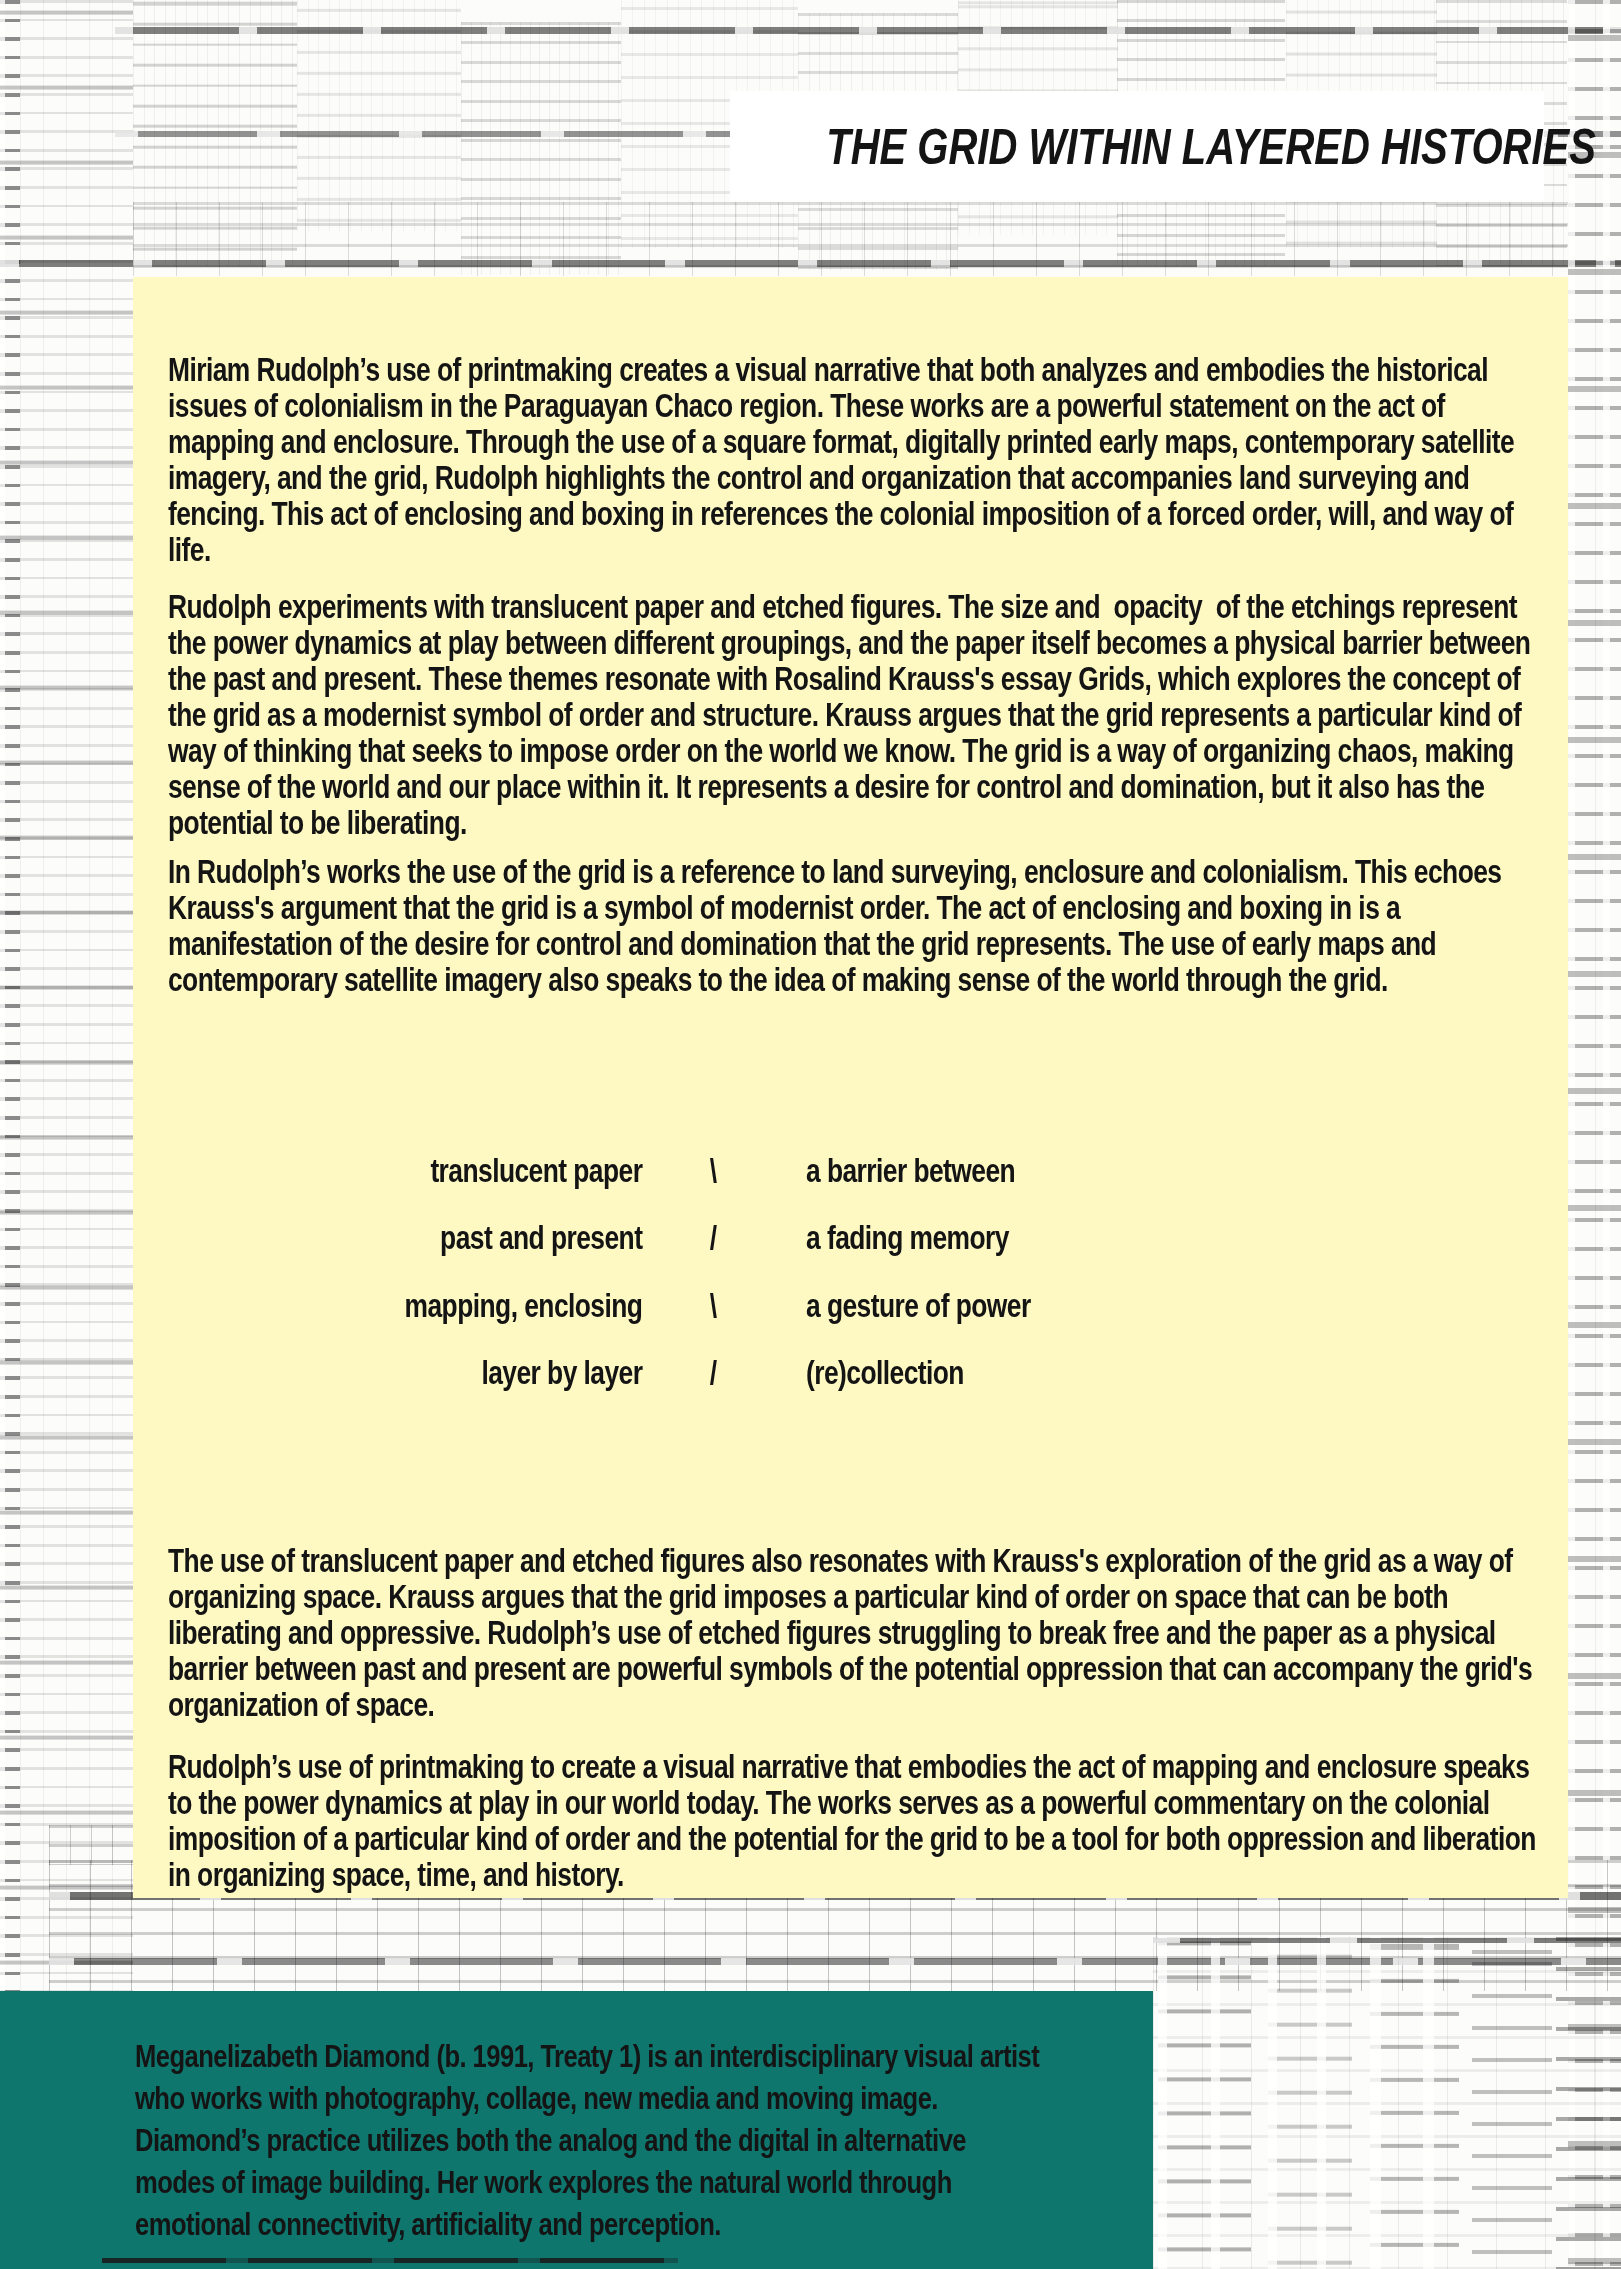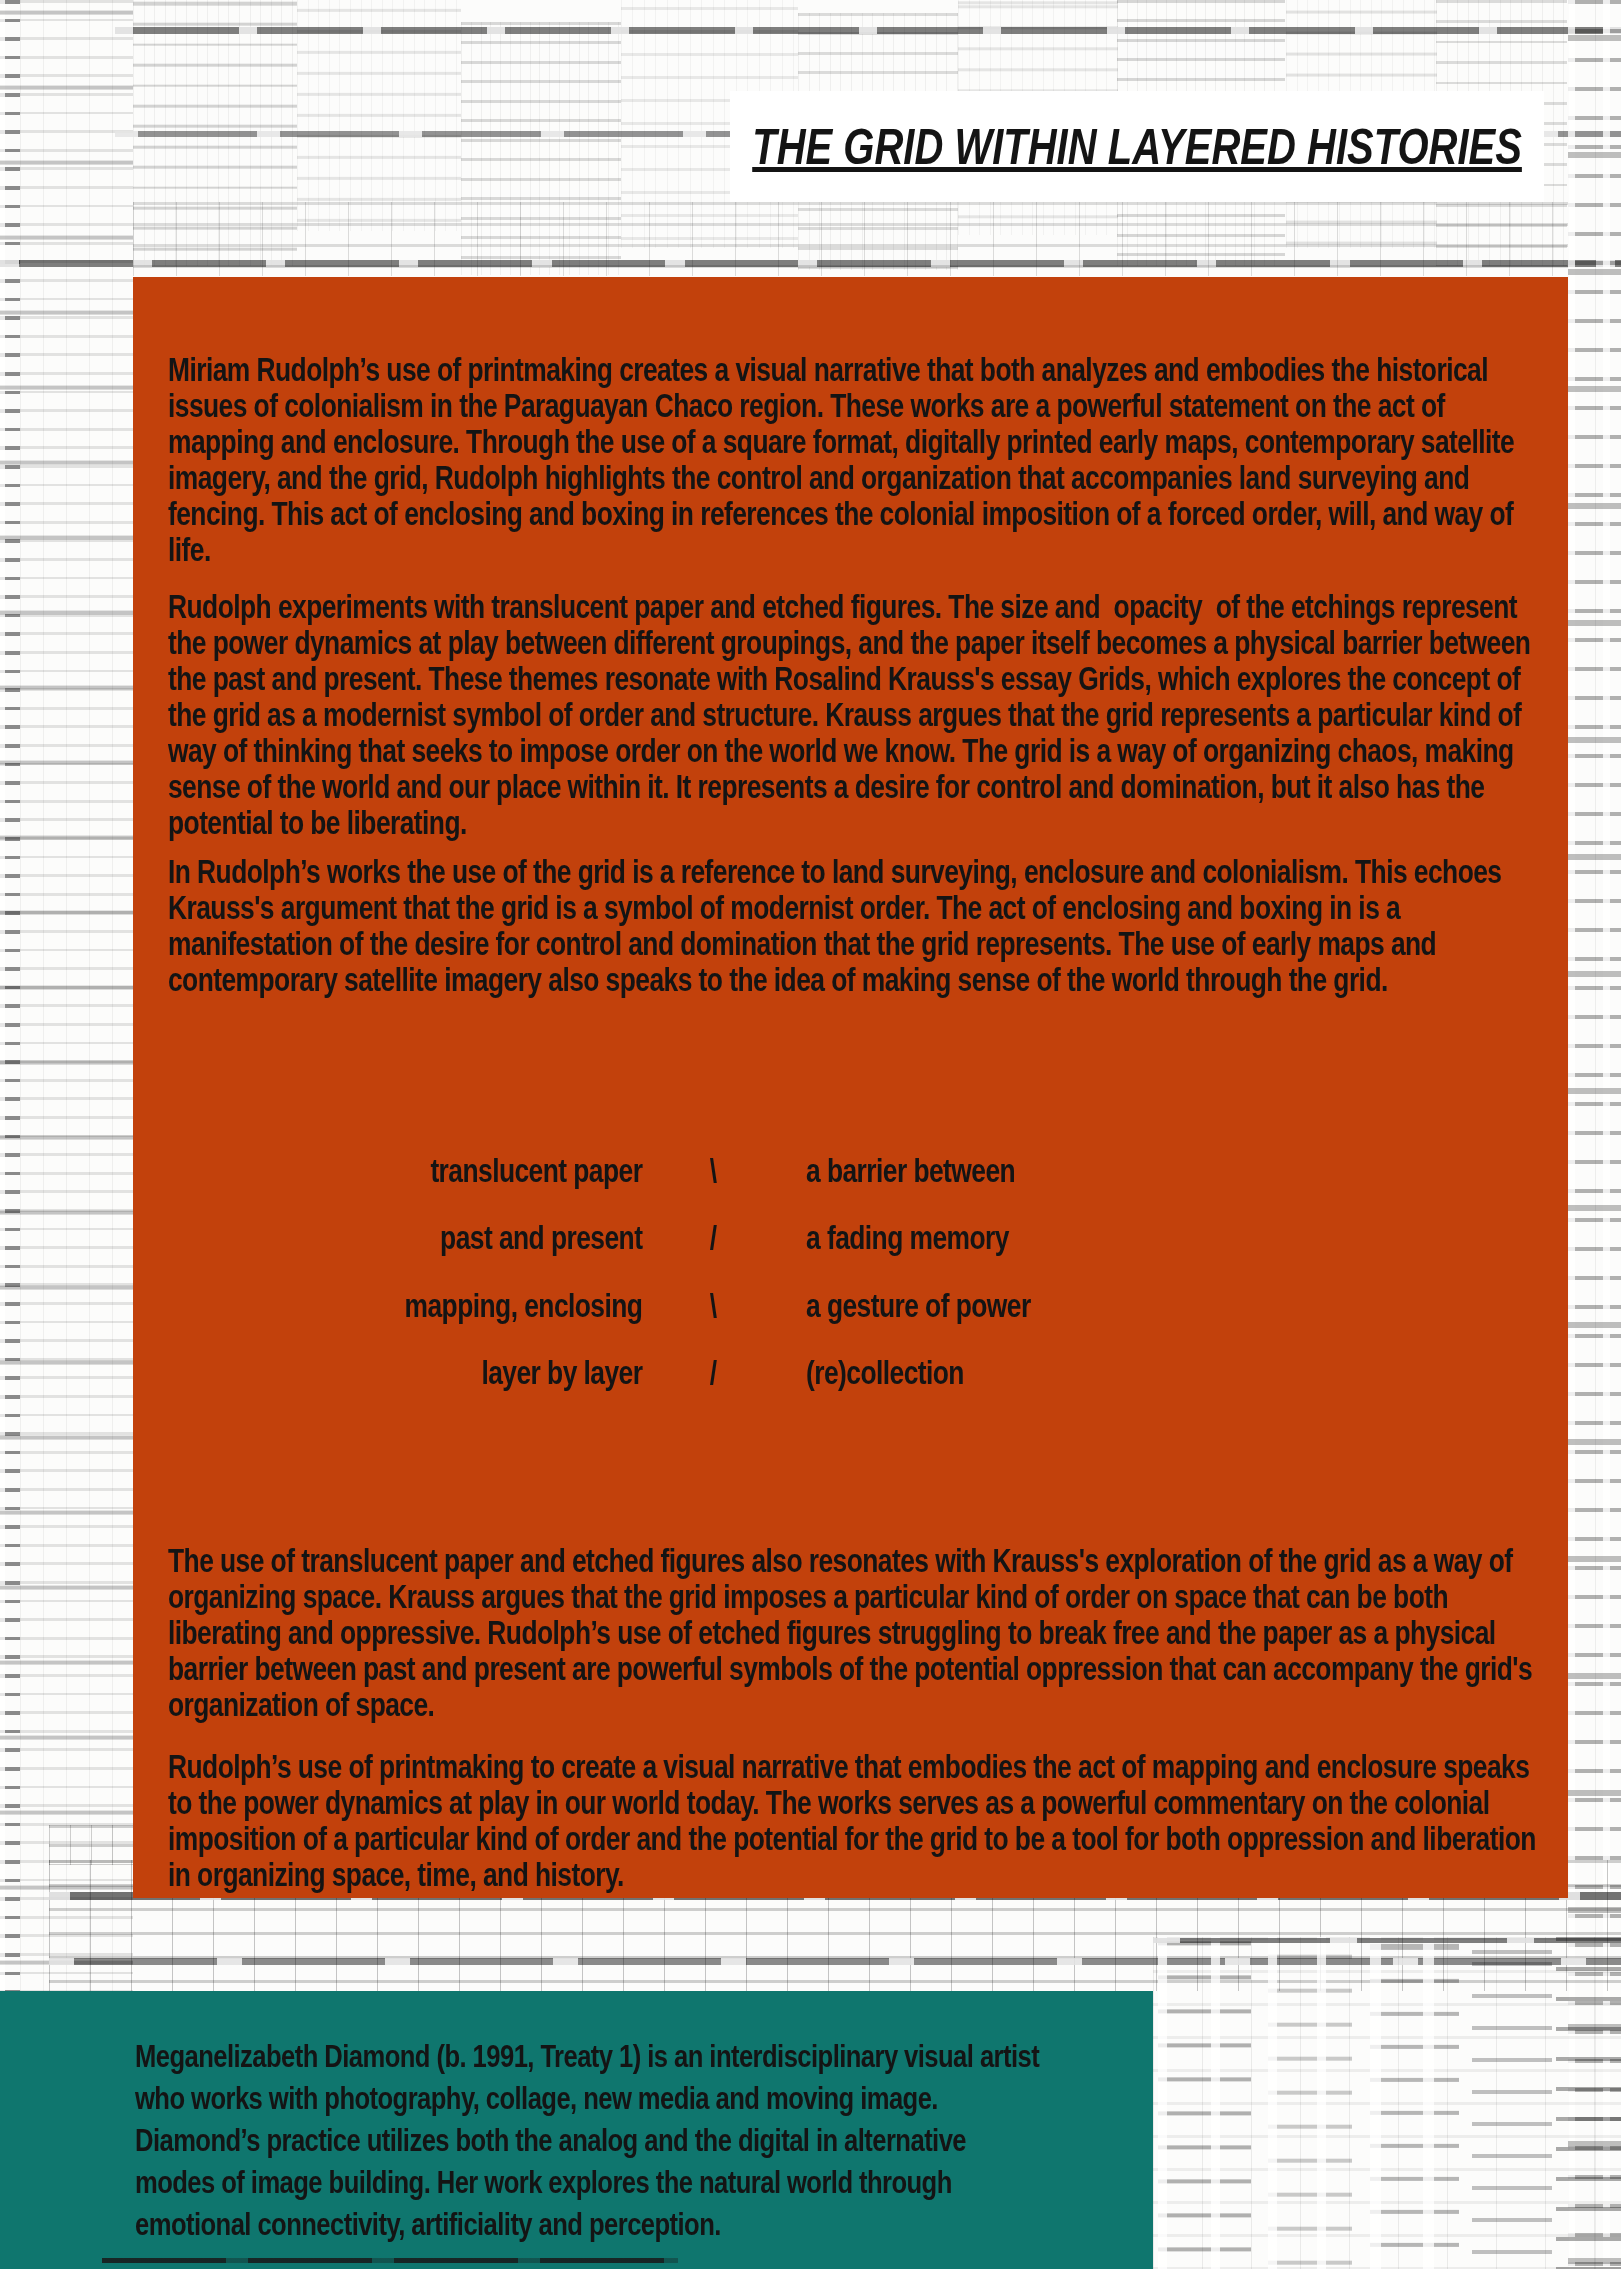--- a/index.html
+++ b/index.html
@@ -12,32 +12,32 @@
     color:#141414;
   }
   
   .bg{position:absolute;inset:0;z-index:1;}
   .tex{position:absolute;filter:blur(0.4px);background-repeat:repeat;}
   
   .title-box{
     position:absolute;z-index:3;
     left:730px;top:91px;width:814px;height:111px;
     background:#ffffff;
-    display:flex;align-items:center;justify-content:center;text-decoration:underline;
+    display:flex;align-items:center;
   }
   .title{
     margin:0;
     font-size:50px;font-weight:bold;font-style:italic;
     letter-spacing:0px;white-space:nowrap;
     transform:scaleX(0.8);
   }
   .content-box{
     position:absolute;z-index:2;
     left:133px;top:277px;width:1435px;height:1621px;
-    background:#c2410c;
+    background:#fef9c3;
   }
   .essay{
     position:absolute;left:35px;top:0;
     width:1729px;height:1621px;
     transform:scaleX(0.8);transform-origin:0 0;
   }
   .para{
     position:absolute;left:0;margin:0;
     width:1711px;
     font-size:33px;font-weight:bold;line-height:36px;

